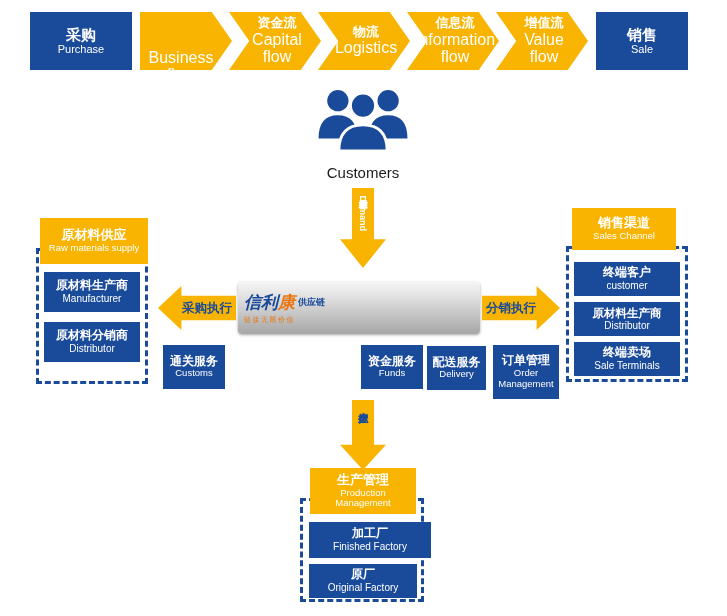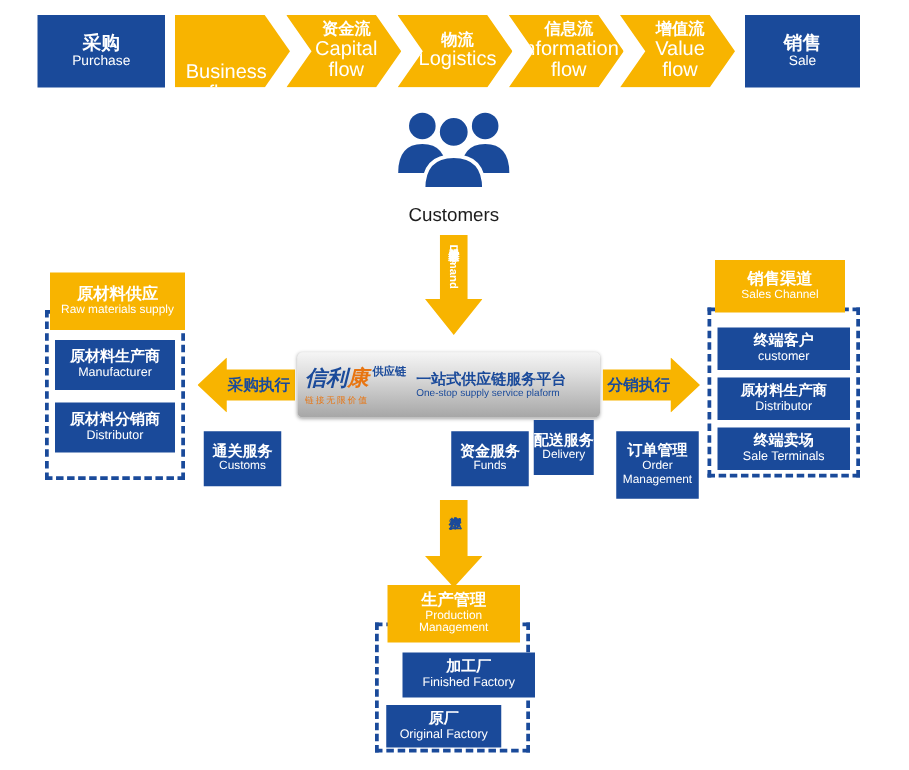--- a/index.html
+++ b/index.html
@@ -65,21 +65,21 @@
 
   .svc .zh { font-size:12px; }
   .svc .en { font-size:9.5px; }
 
   
   .platform {
     background:linear-gradient(180deg,#f5f5f5 0%, #e0e0e0 30%, #c3c3c3 65%, #a6a6a6 100%);
     border-radius:4px; box-shadow:0 1px 3px rgba(0,0,0,.35);
     display:flex; align-items:center; padding:4px 6px;
   }
-  .logo-row { display:flex; align-items:flex-start; white-space:nowrap; }
+  .logo-row { display:flex; align-items:center; white-space:nowrap; }
   .logo-main { font-size:17px; font-weight:bold; font-style:italic; color:var(--blue,#1a4a9a); }
   .logo-accent { font-size:17px; font-weight:bold; font-style:italic; color:var(--orange,#e87511); }
   .logo-suffix { font-size:9px; font-weight:bold; color:var(--blue,#1a4a9a); margin-left:3px; }
   .logo-tag { font-size:7px; color:var(--orange,#e87511); letter-spacing:1.5px; margin-top:1px; }
   .pf-title { margin-left:8px; display:flex; flex-direction:column; line-height:1.2; }
   .pf-title .zh { font-size:12px; color:var(--blue,#1a4a9a); }
   .pf-title .en { font-size:8px; color:var(--blue,#1a4a9a); }
 
   .cust-label { font-size:15px; color:#1c1c1c; text-align:center; }
 </style>
@@ -176,58 +176,54 @@
 
   <div class="abs platform" style="left:238px;top:282px;width:242px;height:52px">
     <div>
       <div class="logo-row">
         <span class="logo-main">信利</span>
         <span class="logo-accent">康</span>
         <span class="logo-suffix">供应链</span>
       </div>
       <div class="logo-tag">链接无限价值</div>
     </div>
-    <div class="pf-title">
-      <span class="zh">一站式供应链服务平台</span>
-      <span class="en">One-stop supply service plaform</span>
-    </div>
   </div>
 
   <div class="abs harrow harrow-right" style="left:482px;top:286px;width:78px;height:44px">
     <span>分销执行</span>
   </div>
 
   <div class="abs bluebox svc" style="left:163px;top:345px;width:62px;height:44px">
     <div class="zh">通关服务</div>
     <div class="en">Customs</div>
   </div>
   <div class="abs bluebox svc" style="left:361px;top:345px;width:62px;height:44px">
     <div class="zh">资金服务</div>
     <div class="en">Funds</div>
   </div>
-  <div class="abs bluebox svc" style="left:427px;top:336px;width:48px;height:44px">
+  <div class="abs bluebox svc" style="left:427px;top:346px;width:59px;height:44px">
     <div class="zh">配送服务</div>
     <div class="en">Delivery</div>
   </div>
   <div class="abs bluebox svc" style="left:493px;top:345px;width:66px;height:54px">
     <div class="zh">订单管理</div>
     <div class="en">Order Management</div>
   </div>
 
   <div class="abs varrow" style="left:340px;top:400px;width:46px;height:70px">
     <div class="vtext" style="color:var(--blue,#1a4a9a);font-size:10px">虚拟生产</div>
   </div>
 
   <div class="abs frame" style="left:300px;top:498px;width:124px;height:104px"></div>
   <div class="abs yhead" style="left:310px;top:468px;width:106px;height:46px">
     <div class="zh">生产管理</div>
     <div class="en">Production Management</div>
   </div>
-  <div class="abs bluebox item" style="left:322px;top:522px;width:106px;height:36px;z-index:2">
+  <div class="abs bluebox item" style="left:309px;top:522px;width:122px;height:36px;z-index:2">
     <div class="zh">加工厂</div>
     <div class="en">Finished Factory</div>
   </div>
-  <div class="abs bluebox item" style="left:309px;top:564px;width:92px;height:34px;z-index:2">
+  <div class="abs bluebox item" style="left:309px;top:564px;width:108px;height:34px;z-index:2">
     <div class="zh">原厂</div>
     <div class="en">Original Factory</div>
   </div>
 
 </div>
 
 </body></html>

